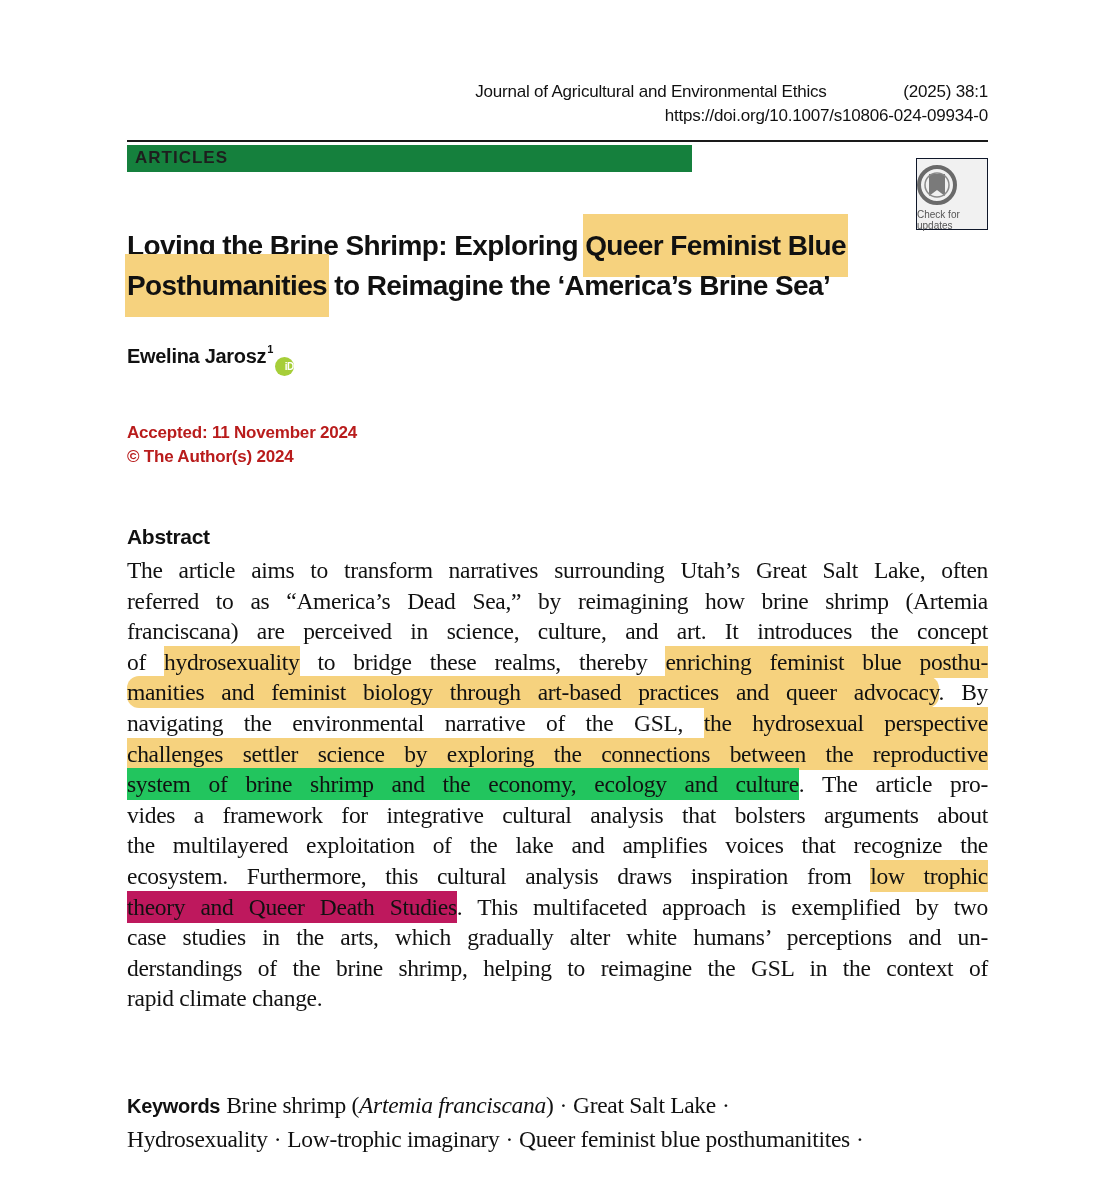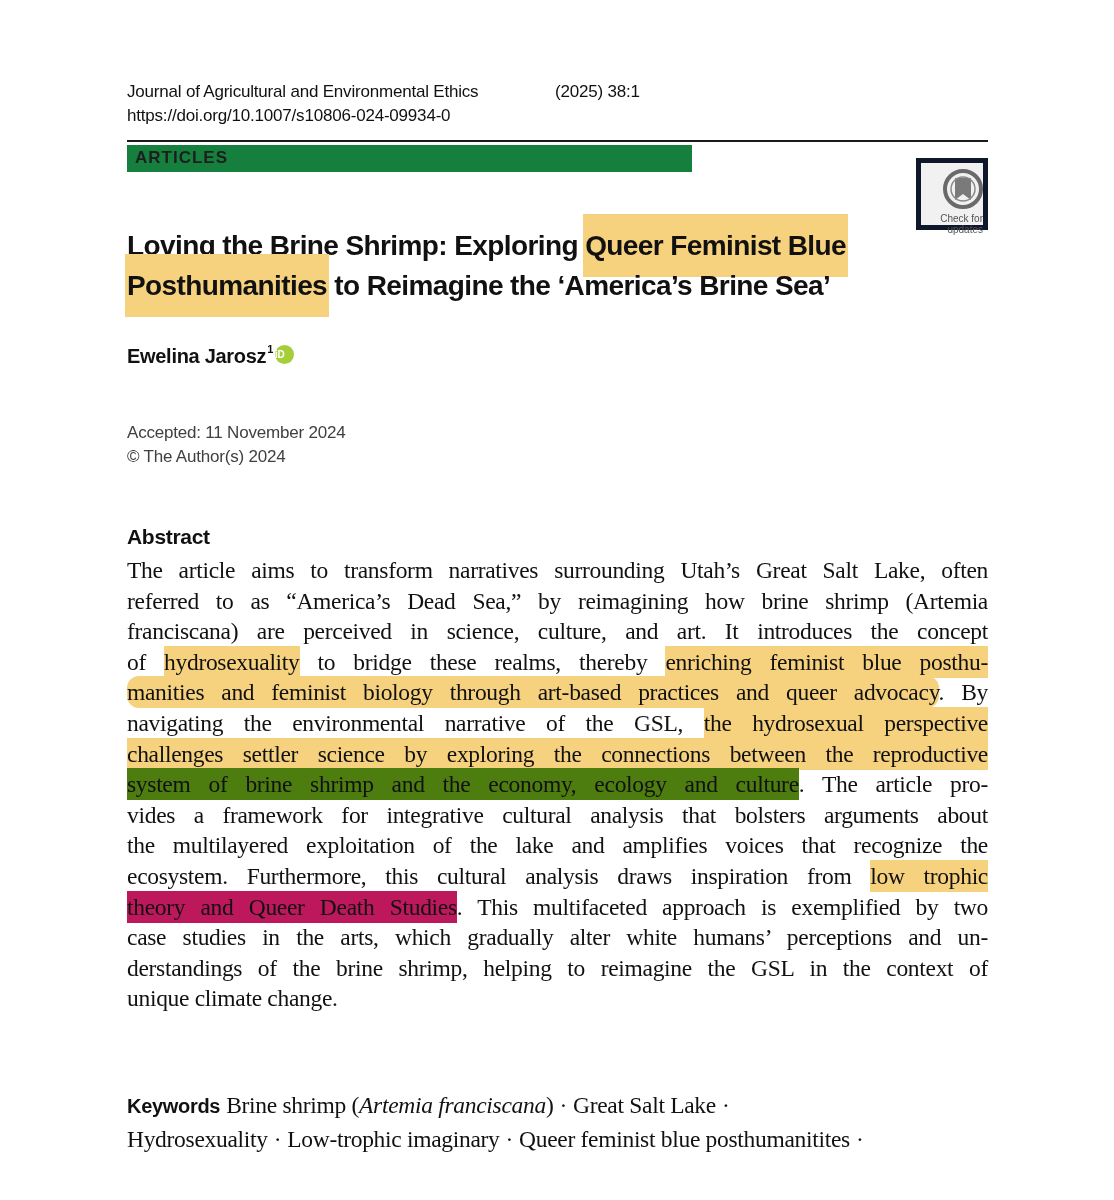--- a/index.html
+++ b/index.html
@@ -21,20 +21,21 @@
     position: absolute;
     left: 127px;
     top: 80px;
     width: 861px;
     font-size: 17px;
     line-height: 24px;
     letter-spacing: -0.2px;
   }
   .journal-line {
     display: flex;
+    justify-content: flex-end;
   }
   .journal-name { width: 428px; }
   .journal-volume { }
 
   .header-rule {
     position: absolute;
     left: 127px;
     top: 140px;
     width: 861px;
     height: 2px;
@@ -57,24 +58,24 @@
     letter-spacing: 1px;
     color: #1e1e1e;
   }
 
   .check-updates {
     position: absolute;
     left: 916px;
     top: 158px;
     width: 72px;
     height: 72px;
-    border: 5px solid #0f172a;
+    border: 1px solid #0f172a;
     background: #f1f1f1;
     box-sizing: border-box;
-    text-align: right;
+    text-align: left;
     cursor: pointer;
   }
   .check-updates svg { margin-top: 6px; }
   .check-updates-label {
     display: block;
     font-size: 10px;
     line-height: 10px;
     color: #555;
     margin-top: 1px;
   }
@@ -113,35 +114,36 @@
   }
   .orcid {
     display: inline-block;
     width: 19px;
     height: 19px;
     border-radius: 50%;
     background: #a6ce39;
     color: #fff;
     font-size: 10px;
     line-height: 19px;
-    text-align: left;
+    text-align: right;
     margin-left: 2px;
-    margin-top: 0px;
+    margin-top: 12px;
     font-weight: bold;
     cursor: pointer;
   }
 
   .dates {
     position: absolute;
     left: 127px;
     top: 421px;
     font-size: 17px;
     line-height: 24px;
     letter-spacing: -0.2px;
-    color: #404040;
+    color: #b91c1c;
+    font-weight: bold;
   }
 
   .abstract-heading {
     position: absolute;
     left: 127px;
     top: 525px;
     font-size: 21px;
     font-weight: bold;
     letter-spacing: -0.3px;
   }
@@ -234,26 +236,26 @@
 
 <div class="abstract-heading sans">Abstract</div>
 <div class="abstract-body serif" id="abstract-body">
     <div class="abs-line"><span>The article aims to transform narratives surrounding Utah’s Great Salt Lake, often</span></div>
     <div class="abs-line"><span>referred to as “America’s Dead Sea,” by reimagining how brine shrimp (Artemia</span></div>
     <div class="abs-line"><span>franciscana) are perceived in science, culture, and art. It introduces the concept</span></div>
     <div class="abs-line"><span>of </span><span class="hl" style="background: rgb(246, 210, 126);">hydrosexuality</span><span> to bridge these realms, thereby </span><span class="hl" style="background: rgb(246, 210, 126);">enriching feminist blue posthu-</span></div>
     <div class="abs-line"><span class="hl" style="background: rgb(246, 210, 126); border-radius: 12px;">manities and feminist biology through art-based practices and queer advocacy</span><span>. By</span></div>
     <div class="abs-line"><span>navigating the environmental narrative of the GSL, </span><span class="hl" style="background: rgb(246, 210, 126);">the hydrosexual perspective</span></div>
     <div class="abs-line"><span class="hl" style="background: rgb(246, 210, 126);">challenges settler science by exploring the connections between the reproductive</span></div>
-    <div class="abs-line"><span class="hl" style="background: #4d7c0f;">system of brine shrimp and the economy, ecology and culture</span><span>. The article pro-</span></div>
+    <div class="abs-line"><span class="hl" style="background: #22c55e;">system of brine shrimp and the economy, ecology and culture</span><span>. The article pro-</span></div>
     <div class="abs-line"><span>vides a framework for integrative cultural analysis that bolsters arguments about</span></div>
     <div class="abs-line"><span>the multilayered exploitation of the lake and amplifies voices that recognize the</span></div>
     <div class="abs-line"><span>ecosystem. Furthermore, this cultural analysis draws inspiration from </span><span class="hl" style="background: rgb(246, 210, 126);">low trophic</span></div>
     <div class="abs-line"><span class="hl" style="background: #be185d;">theory and Queer Death Studies</span><span>. This multifaceted approach is exemplified by two</span></div>
     <div class="abs-line"><span>case studies in the arts, which gradually alter white humans’ perceptions and un-</span></div>
     <div class="abs-line"><span>derstandings of the brine shrimp, helping to reimagine the GSL in the context of</span></div>
-    <div class="abs-line last"><span>unique climate change.</span></div>
+    <div class="abs-line last"><span>rapid climate change.</span></div>
   </div>
 
 <div class="keywords serif" id="keywords">
     <div class="kw-line"><span class="kw-label sans">Keywords</span><span class="kw-item"><span>Brine shrimp (</span><em>Artemia franciscana</em><span>)</span></span><span class="kw-sep">·</span><span class="kw-item"><span>Great Salt Lake</span></span><span class="kw-sep">·</span></div>
     <div class="kw-line"><span class="kw-item"><span>Hydrosexuality</span></span><span class="kw-sep">·</span><span class="kw-item"><span>Low-trophic imaginary</span></span><span class="kw-sep">·</span><span class="kw-item"><span>Queer feminist blue posthumanitites</span></span><span class="kw-sep">·</span></div>
   </div>
 
 </body></html>

